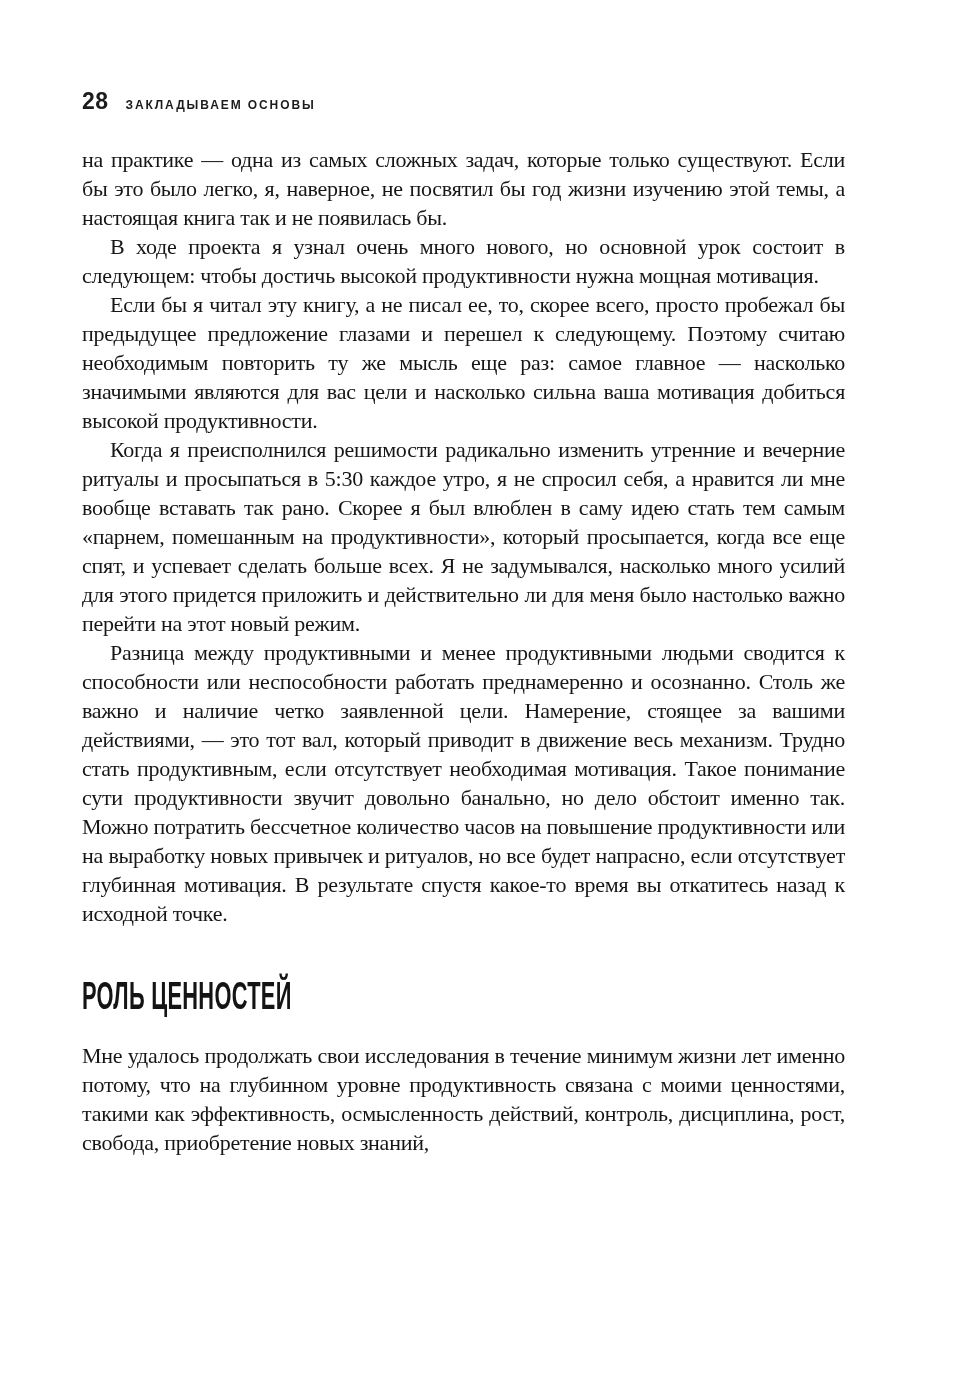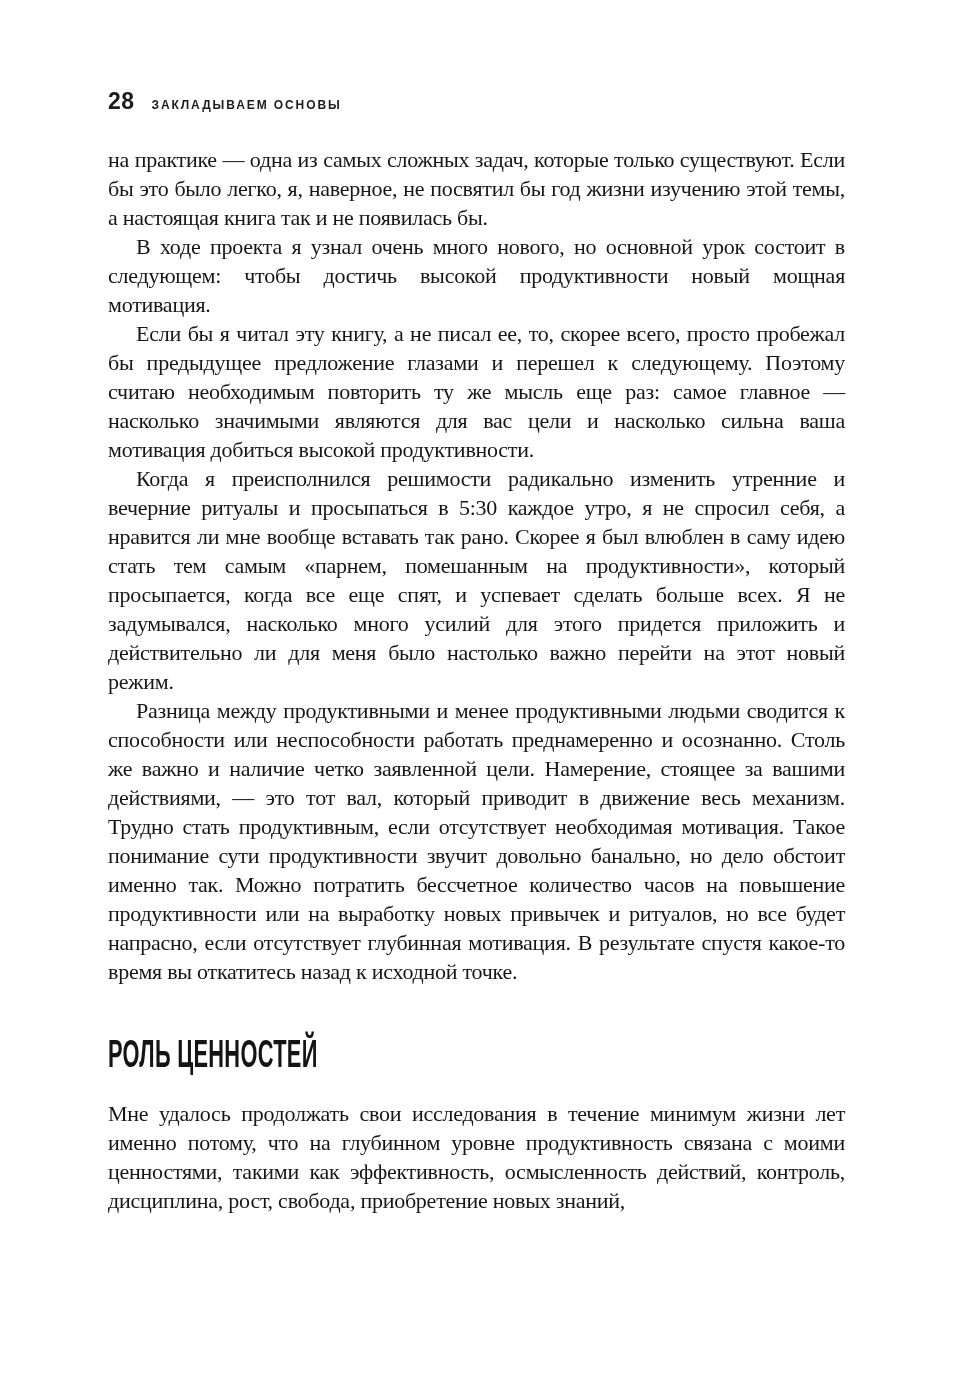--- a/index.html
+++ b/index.html
@@ -6,21 +6,21 @@
     margin: 0;
     padding: 0;
     background: #ffffff;
   }
   .page {
     position: relative;
     width: 963px;
     height: 1388px;
     background: #ffffff;
     box-sizing: border-box;
-    padding: 88px 118px 0 108px;
+    padding: 88px 118px 0 82px;
     color: #1a1a1a;
     overflow: hidden;
   }
   .page-header {
     display: flex;
     align-items: baseline;
     gap: 17px;
     font-family: "Liberation Sans", sans-serif;
     color: #1c1c1c;
     margin-bottom: 30px;
@@ -70,21 +70,21 @@
 
   <header class="page-header">
     <span class="page-number">28</span>
     <span class="running-title">ЗАКЛАДЫВАЕМ ОСНОВЫ</span>
   </header>
 
   <main class="body-text">
 
     <p class="no-indent">на практике — одна из самых сложных задач, которые только существуют. Если бы это было легко, я, наверное, не посвятил бы год жизни изучению этой темы, а настоящая книга так и не появилась бы.</p>
 
-    <p>В ходе проекта я узнал очень много нового, но основной урок состоит в следующем: чтобы достичь высокой продуктивности новый мощная мотивация.</p>
+    <p>В ходе проекта я узнал очень много нового, но основной урок состоит в следующем: чтобы достичь высокой продуктивности нужна мощная мотивация.</p>
 
     <p>Если бы я читал эту книгу, а не писал ее, то, скорее всего, просто пробежал бы предыдущее предложение глазами и перешел к следующему. Поэтому считаю необходимым повторить ту же мысль еще раз: самое главное — насколько значимыми являются для вас цели и насколько сильна ваша мотивация добиться высокой продуктивности.</p>
 
     <p>Когда я преисполнился решимости радикально изменить утренние и вечерние ритуалы и просыпаться в 5:30 каждое утро, я не спросил себя, а нравится ли мне вообще вставать так рано. Скорее я был влюблен в саму идею стать тем самым «парнем, помешанным на продуктивности», который просыпается, когда все еще спят, и успевает сделать больше всех. Я не задумывался, насколько много усилий для этого придется приложить и действительно ли для меня было настолько важно перейти на этот новый режим.</p>
 
     <p>Разница между продуктивными и менее продуктивными людьми сводится к способности или неспособности работать преднамеренно и осознанно. Столь же важно и наличие четко заявленной цели. Намерение, стоящее за вашими действиями, — это тот вал, который приводит в движение весь механизм. Трудно стать продуктивным, если отсутствует необходимая мотивация. Такое понимание сути продуктивности звучит довольно банально, но дело обстоит именно так. Можно потратить бессчетное количество часов на повышение продуктивности или на выработку новых привычек и ритуалов, но все будет напрасно, если отсутствует глубинная мотивация. В результате спустя какое-то время вы откатитесь назад к исходной точке.</p>
 
     <h2 class="section-heading">РОЛЬ ЦЕННОСТЕЙ</h2>
 
     <p class="no-indent">Мне удалось продолжать свои исследования в течение минимум жизни лет именно потому, что на глубинном уровне продуктивность связана с моими ценностями, такими как эффективность, осмысленность действий, контроль, дисциплина, рост, свобода, приобретение новых знаний,</p>

